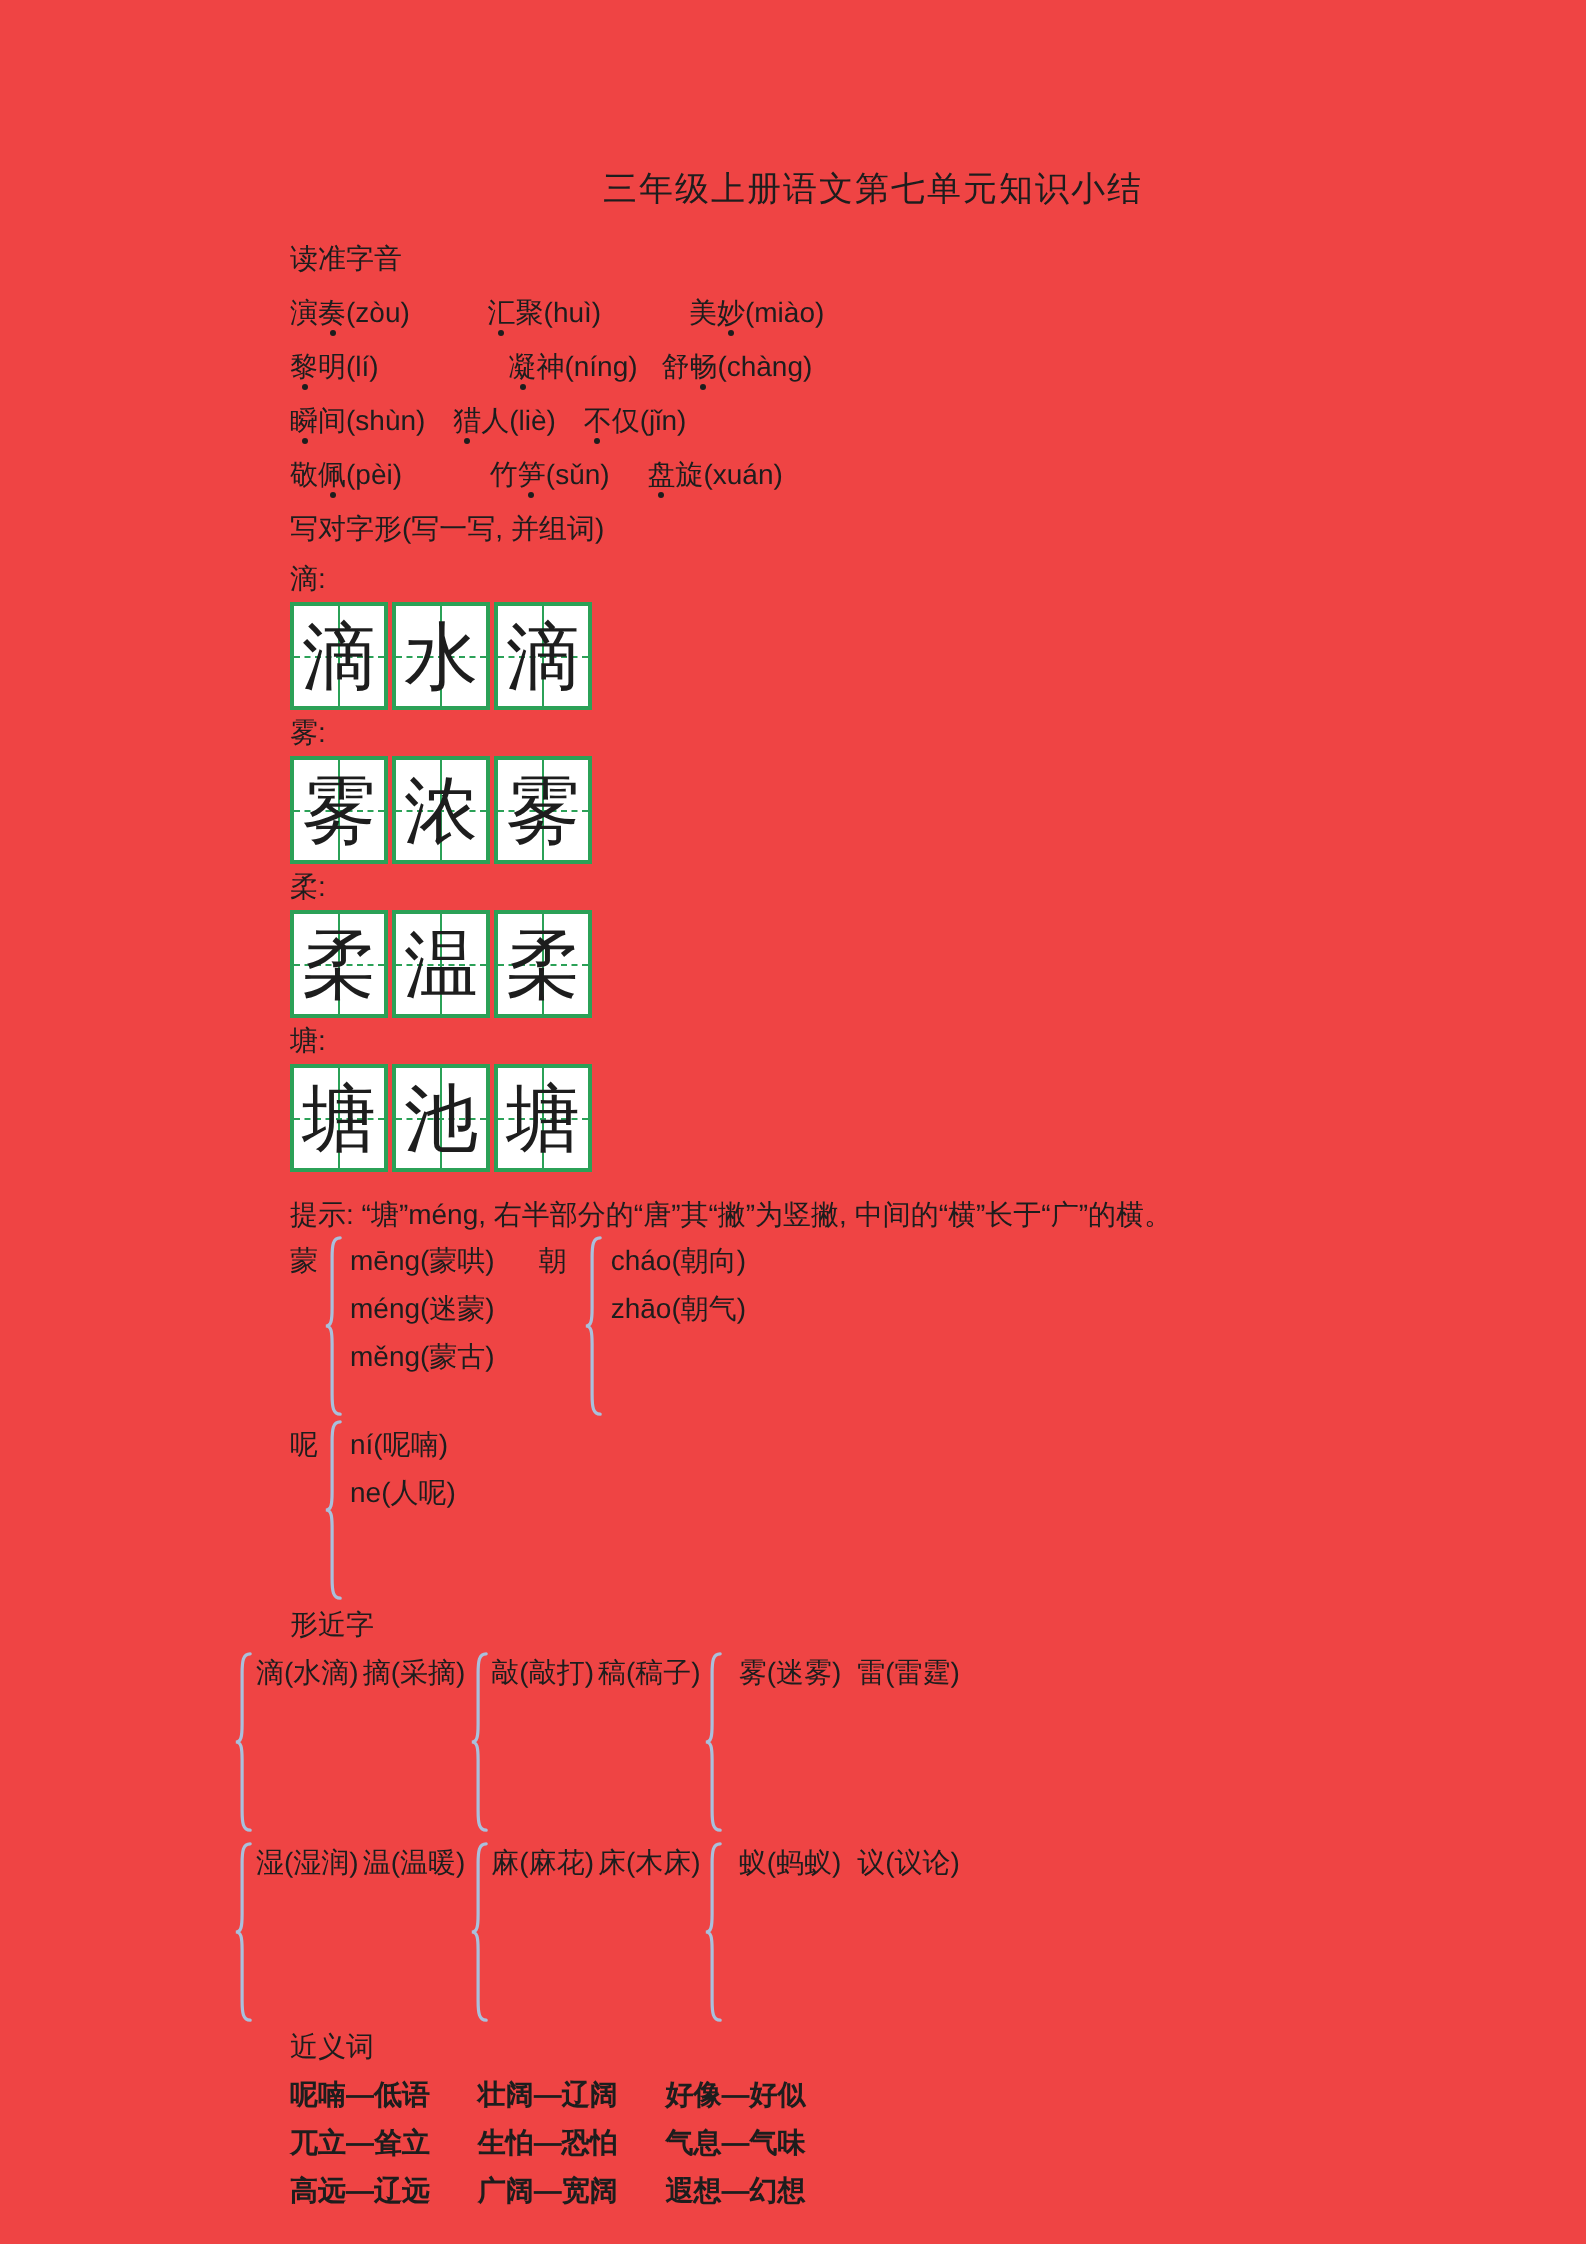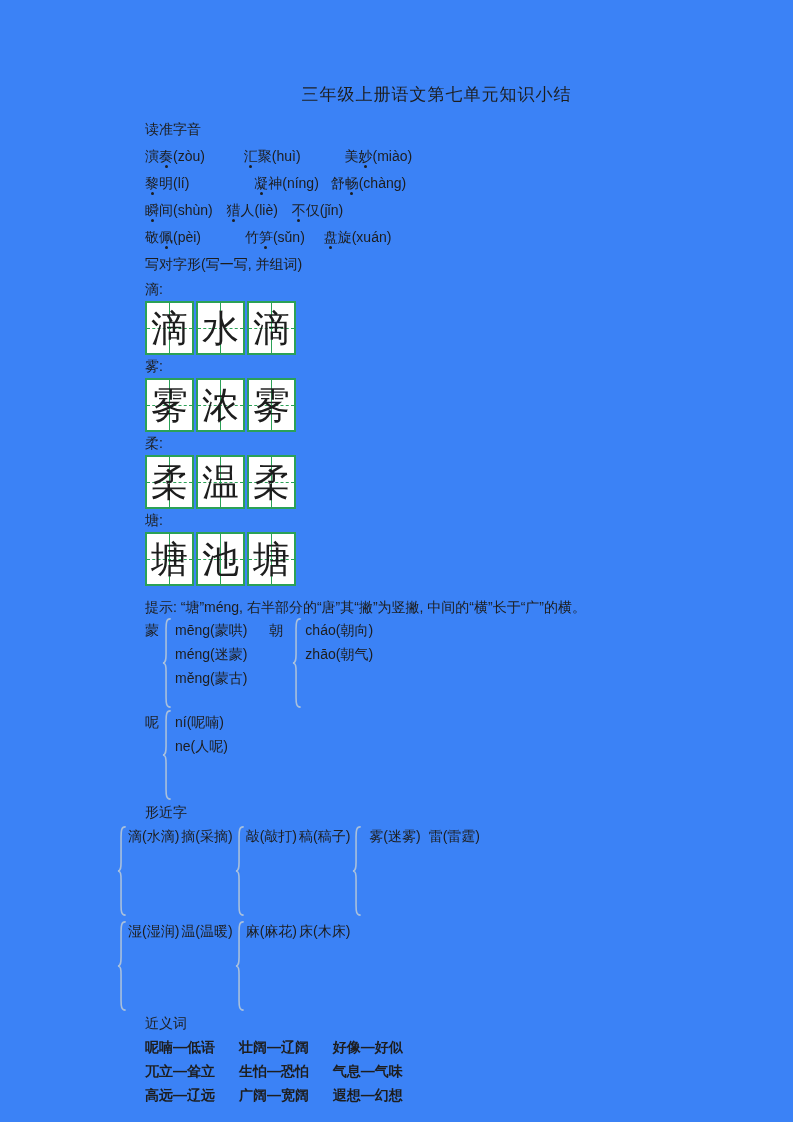--- a/index.html
+++ b/index.html
@@ -5,21 +5,21 @@
   :root{
     --green:#2ba157;
     --brace:#a9c0dc;
     --ink:#1d1d1d;
   }
   *{margin:0;padding:0;box-sizing:border-box;}
   html,body{background:#ffffff;}
   .page{
     position:relative;
     width:793px;height:1122px;
-    background:#3b82f6;
+    background:#ef4444;
     padding:84px 40px 0 120px;
     font-family:"Liberation Sans","DejaVu Sans",sans-serif;
     font-size:14px;color:var(--ink);
     overflow:hidden;
   }
   .title{
     font-size:17px;font-weight:400;text-align:center;
     line-height:22px;margin-bottom:10px;letter-spacing:1px;
   }
   .line{line-height:27px;}
@@ -262,20 +262,29 @@
     </div>
     <div class="fr-group">
       <svg class="brace" viewBox="0 0 10 100" preserveAspectRatio="none">
           <path d="M9 1 C5 1 4.5 5 4.5 12 L4.5 40 C4.5 47 4 50 1 50 C4 50 4.5 53 4.5 60 L4.5 88 C4.5 95 5 99 9 99"></path>
         </svg>
       <div class="fitems">
         <span>麻(麻花)</span>
         <span>床(木床)</span>
       </div>
     </div>
+    <div class="fr-group wide">
+      <svg class="brace" viewBox="0 0 10 100" preserveAspectRatio="none">
+          <path d="M9 1 C5 1 4.5 5 4.5 12 L4.5 40 C4.5 47 4 50 1 50 C4 50 4.5 53 4.5 60 L4.5 88 C4.5 95 5 99 9 99"></path>
+        </svg>
+      <div class="fitems">
+        <span>蚁(蚂蚁)</span>
+        <span>议(议论)</span>
+      </div>
+    </div>
   </div>
 
   <div class="line head indent">近义词</div>
 
   <div class="syn-row indent">
     <span class="syn-pair">呢喃—低语</span>
     <span class="syn-pair">壮阔—辽阔</span>
     <span class="syn-pair">好像—好似</span>
   </div>
   <div class="syn-row indent">

